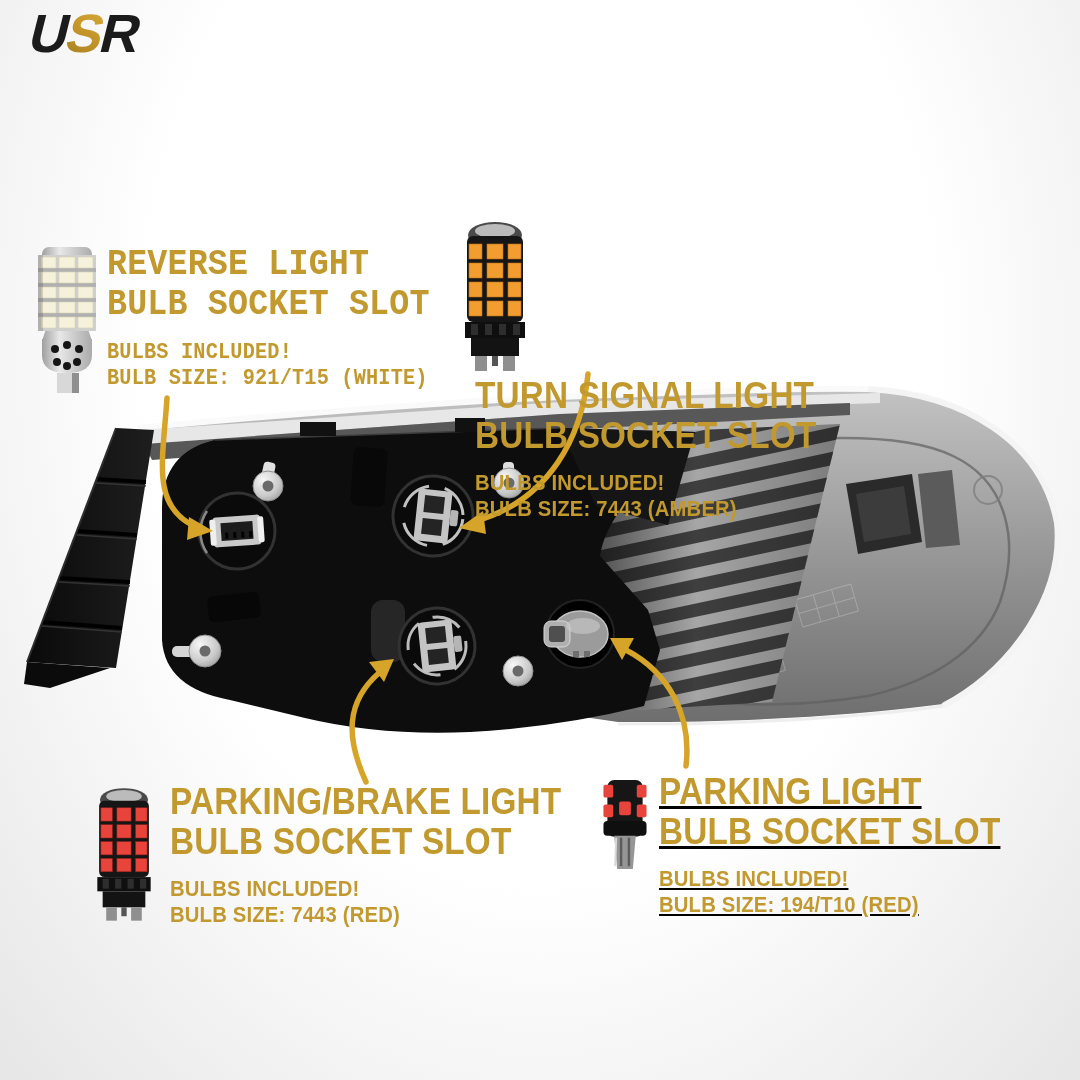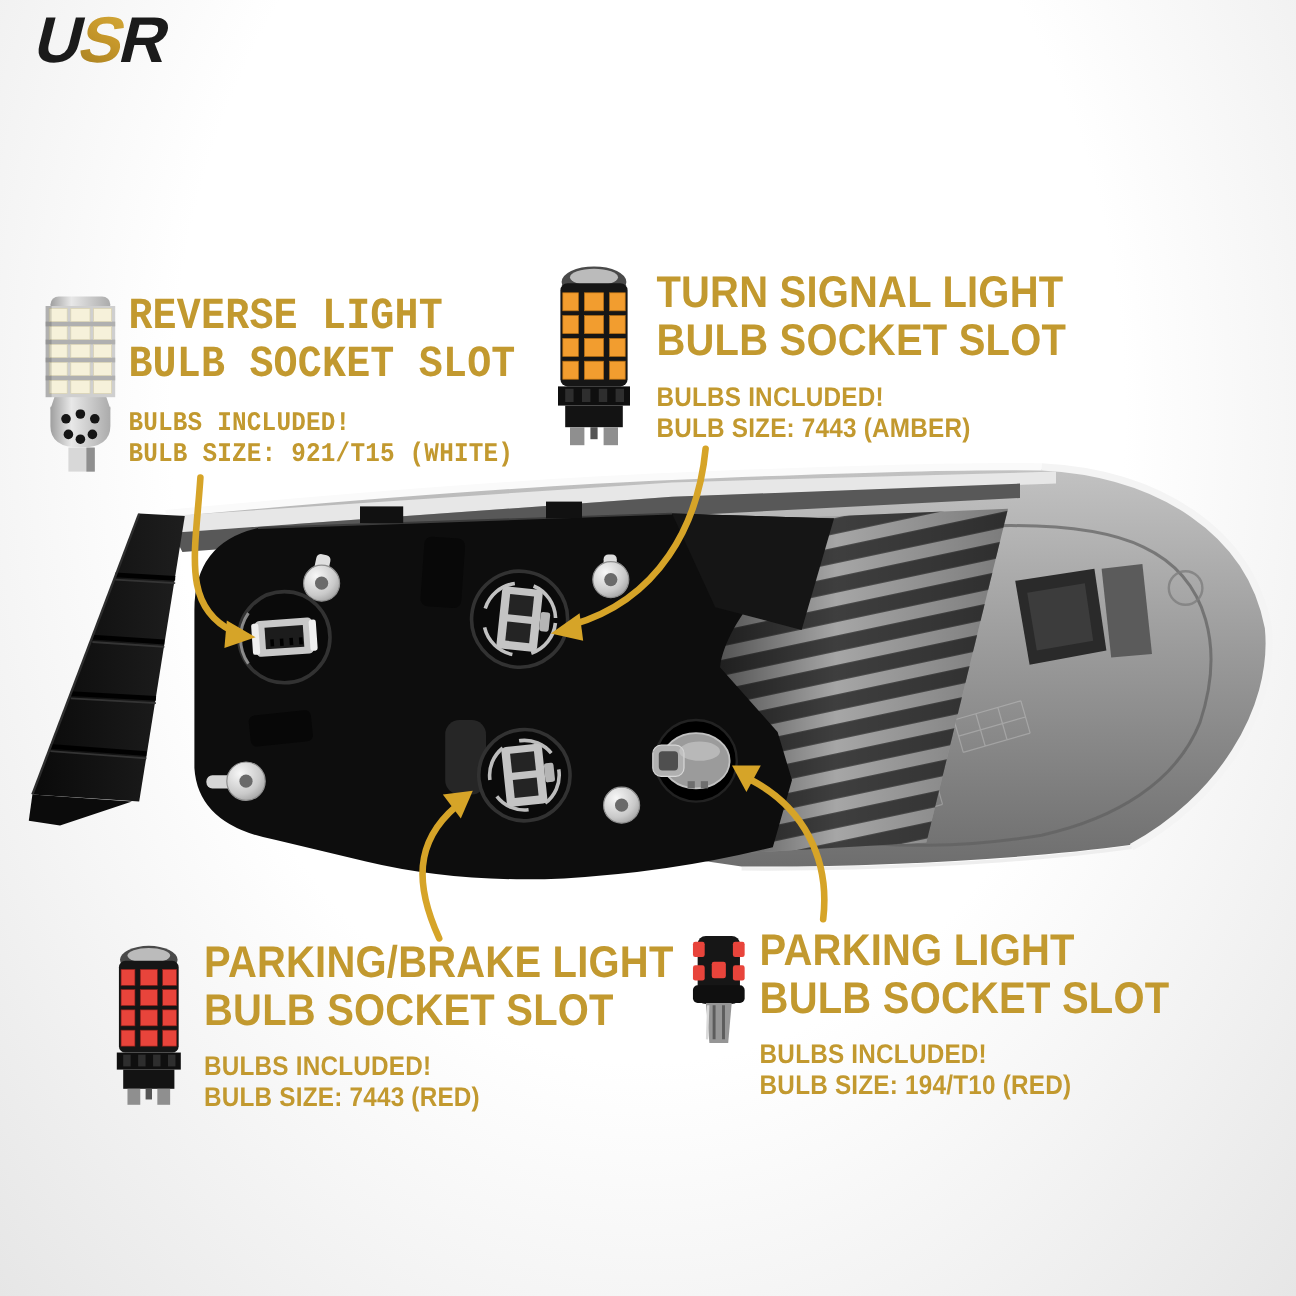--- a/index.html
+++ b/index.html
@@ -8,23 +8,23 @@
           background:radial-gradient(ellipse at 50% 32%, #ffffff 52%, #f3f3f3 75%, #e6e6e6 100%);}
   .scene{position:absolute;left:0;top:0;width:1080px;height:1080px;}
   .logo{position:absolute;left:22px;top:4px;width:180px;height:64px;}
   .callout{position:absolute;display:flex;align-items:flex-start;}
   .bulb{flex:0 0 auto;display:block;}
   .ctext{transform:scaleX(0.9);transform-origin:left top;}
   .title{font-weight:bold;font-size:37px;line-height:1.07;color:#C2992F;white-space:nowrap;letter-spacing:0.2px;}
   .note{font-weight:bold;font-size:22.5px;line-height:1.16;color:#C2992F;white-space:nowrap;letter-spacing:0.2px;}
   .note.first{margin-top:15px;}
   #co-reverse{left:28px;top:243px;font-family:Liberation Mono, monospace;} #co-reverse .ctext{margin-left:1px;margin-top:2px;}
-  #co-turn{left:459px;top:220px;}   #co-turn .ctext{margin-left:16px;margin-top:4px;}
+  #co-turn{left:459px;top:220px;flex-direction:column;}   #co-turn .ctext{margin-left:16px;margin-top:4px;}
   #co-brake{left:92px;top:780px;}   #co-brake .ctext{margin-left:14px;margin-top:2px;}
-  #co-parking{left:576px;top:772px;} #co-parking .ctext{margin-left:11px;margin-top:0px;}
+  #co-parking{left:602px;top:772px;text-decoration:underline;} #co-parking .ctext{margin-left:11px;margin-top:0px;}
   #co-parking .bulb{margin-top:6px;}
 </style>
 </head>
 <body>
 
 <div class="canvas">
 
   <svg class="logo" viewBox="0 0 180 64">
     <defs>
       <linearGradient id="goldS" x1="0" y1="1" x2="1" y2="0">

